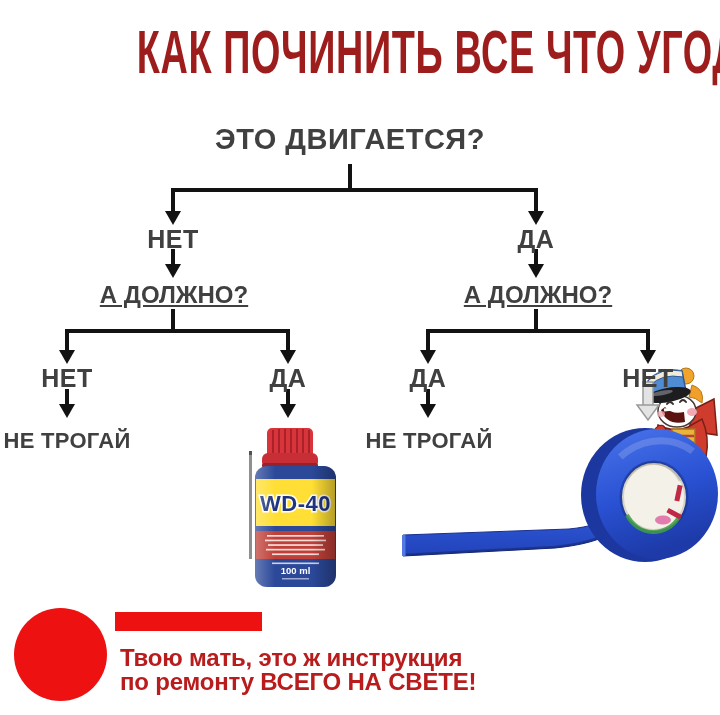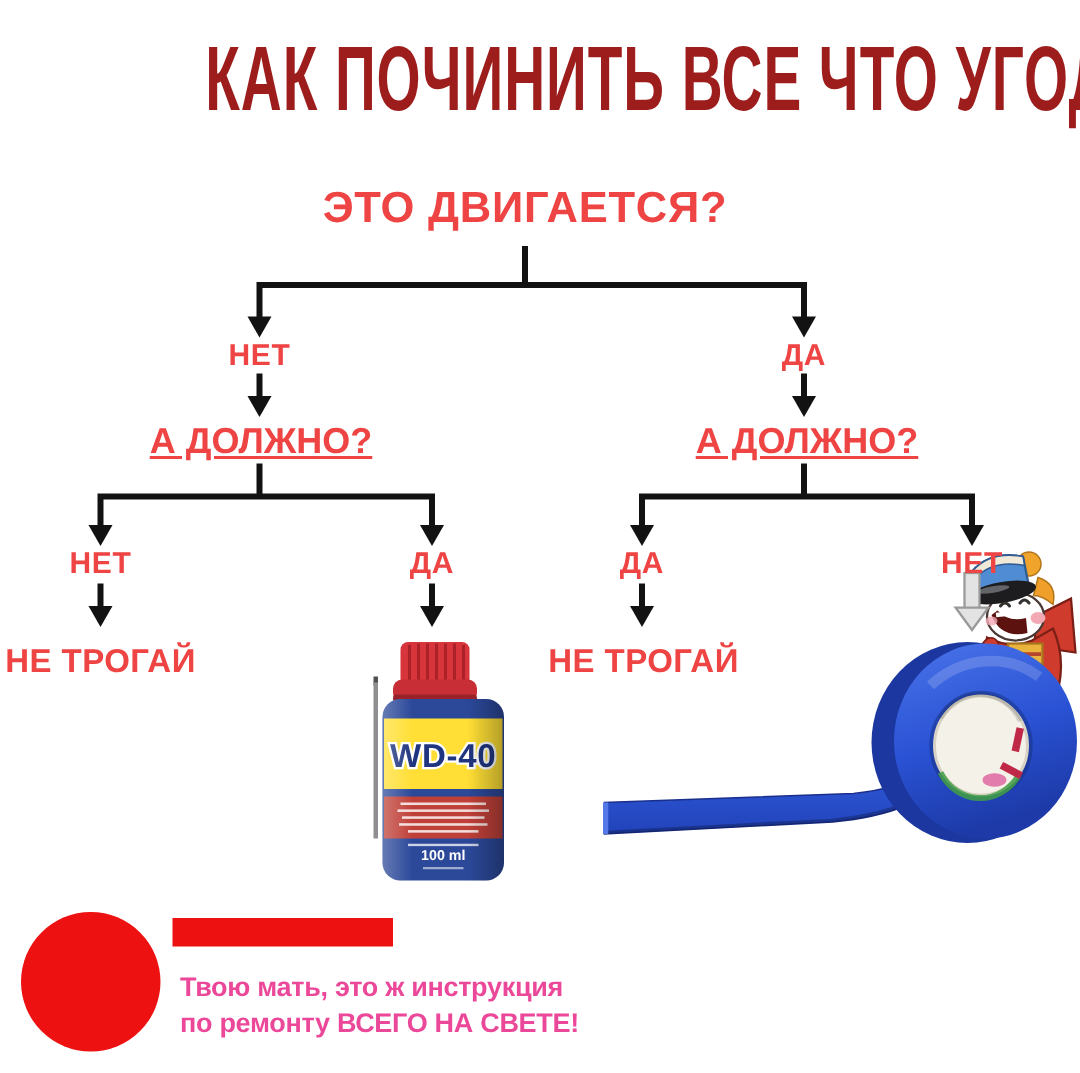--- a/index.html
+++ b/index.html
@@ -3,34 +3,34 @@
 <meta charset="utf-8">
 <style>
   html,body{margin:0;padding:0;background:#fff;}
   .canvas{position:relative;width:720px;height:715px;background:#ffffff;overflow:hidden;
           font-family:"Liberation Sans",sans-serif;}
   
   .title{position:absolute;top:19px;left:0;width:720px;text-align:center;
          font-size:61px;font-weight:bold;color:#9d1c1c;white-space:nowrap;
          letter-spacing:1px;transform:scaleX(0.62);transform-origin:360px 50%;line-height:1.1;}
   
-  .flabel{position:absolute;transform:translateX(-50%);font-weight:bold;color:#ef4444;
+  .flabel{position:absolute;transform:translateX(-50%);font-weight:bold;color:#404040;
           white-space:nowrap;line-height:1;}
   .fl-root{left:350px;top:125px;font-size:29px;letter-spacing:.5px;}
   .fl-q{font-size:24px;top:283px;text-decoration:underline;}
-  .fl-s{font-size:20px;letter-spacing:.5px;}
+  .fl-s{font-size:25px;letter-spacing:.5px;}
   .fl-res{font-size:22px;top:430px;letter-spacing:.3px;}
   .z5{z-index:5;}
   
   .lay{position:absolute;left:0;top:0;}
   
   .f-circle{position:absolute;left:14px;top:608px;width:93px;height:93px;border-radius:50%;
             background:#ee1111;}
   .f-bar{position:absolute;left:115px;top:612px;width:147px;height:19px;background:#ee1111;}
-  .f-text{position:absolute;left:120px;top:646px;font-size:18px;font-weight:bold;color:#ec4899;
+  .f-text{position:absolute;left:120px;top:646px;font-size:24px;font-weight:bold;color:#b91c1c;
           line-height:24px;letter-spacing:-0.2px;}
 </style>
 </head>
 <body>
 
 <div class="canvas">
 
   <div class="title">КАК ПОЧИНИТЬ ВСЕ ЧТО УГОДНО</div>
 
   <svg class="lay" width="720" height="715" style="z-index:1">

